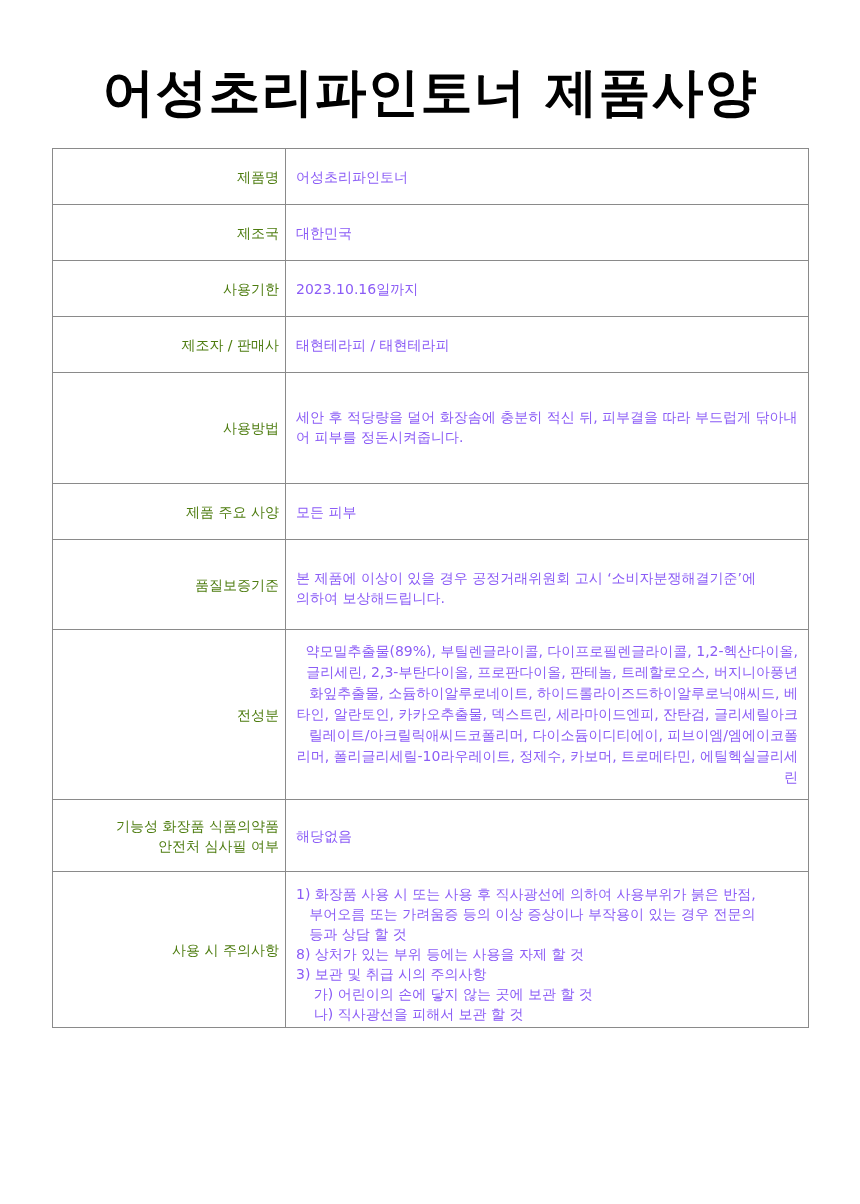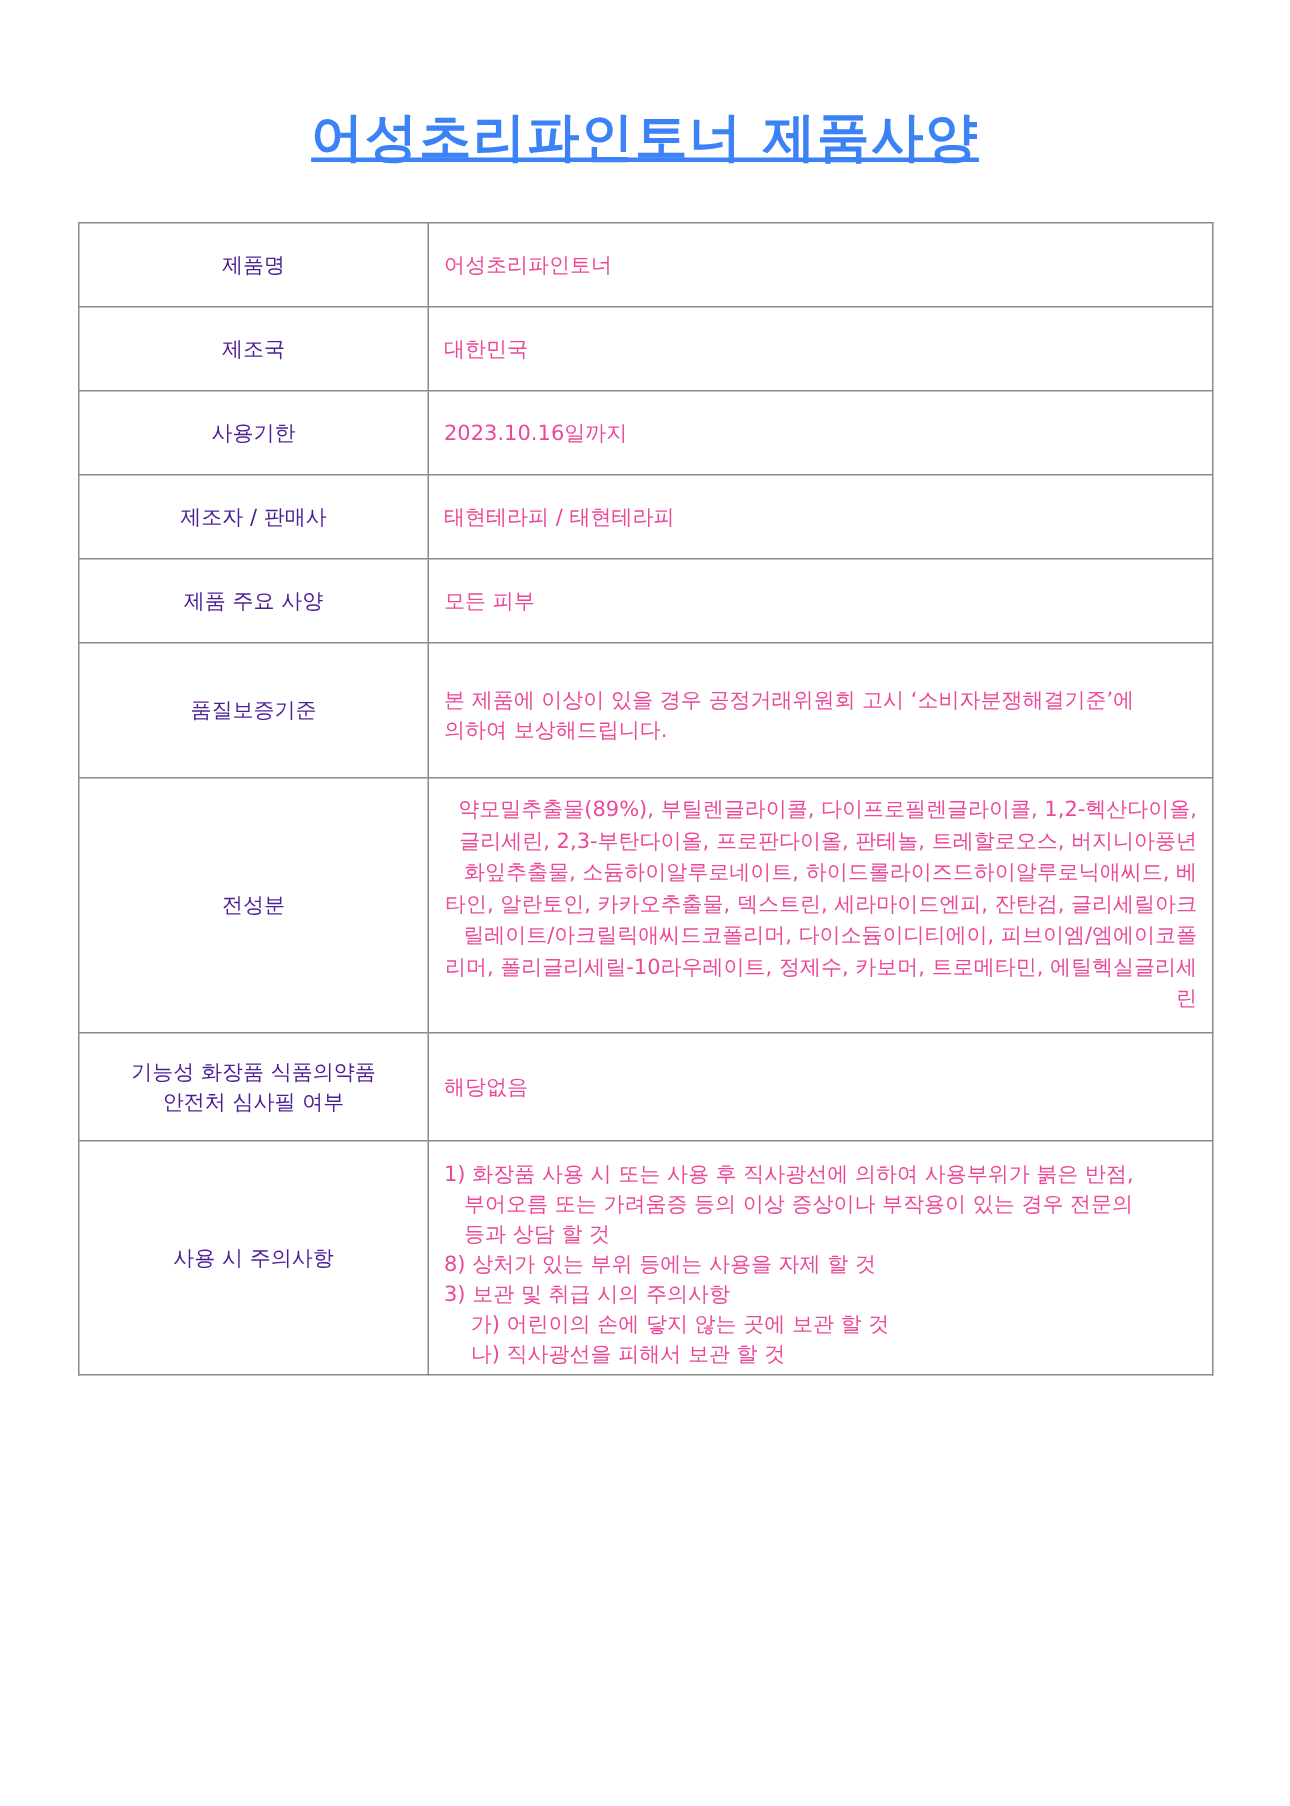--- a/index.html
+++ b/index.html
@@ -14,52 +14,51 @@
       font-family: "DejaVu Sans", "Liberation Sans", sans-serif;
       color: #222222;
       overflow: hidden;
     }
     .page-title {
       position: absolute;
       left: 0;
       top: 52px;
       width: 860px;
       text-align: center;
-      font-size: 35px;
+      font-size: 52px;
       font-weight: bold;
-      color: #3b82f6;
+      color: #000000;
       letter-spacing: 1px;
       line-height: 80px;
-      text-decoration: underline;
     }
     table.spec {
       position: absolute;
       left: 52px;
       top: 148px;
       width: 757px;
       border-collapse: collapse;
       table-layout: fixed;
     }
     table.spec td {
       border: 1.5px solid #8a8a8a;
       font-size: 14px;
       line-height: 20px;
       vertical-align: middle;
     }
     td.label {
       width: 220px;
-      text-align: center;
+      text-align: right;
       font-size: 15px;
-      color: #4c1d95;
+      color: #4d7c0f;
       padding: 0 6px;
     }
     td.value {
       text-align: left;
       padding: 0 10px 0 10px;
-      color: #ec4899;
+      color: #8b5cf6;
     }
     .multiline {
       white-space: pre-line;
     }
     .notes-line {
       display: block;
       white-space: pre;
     }
   </style>
 </head>
@@ -77,20 +76,24 @@
     <td class="label">제조국</td>
     <td class="value">대한민국</td>
   </tr>
   <tr style="height:56px;">
     <td class="label">사용기한</td>
     <td class="value">2023.10.16일까지</td>
   </tr>
   <tr style="height:56px;">
     <td class="label">제조자 / 판매사</td>
     <td class="value">태현테라피 / 태현테라피</td>
+  </tr>
+  <tr style="height:111px;">
+    <td class="label">사용방법</td>
+    <td class="value" style="vertical-align:top;padding-top:34px;">세안 후 적당량을 덜어 화장솜에 충분히 적신 뒤, 피부결을 따라 부드럽게 닦아내어 피부를 정돈시켜줍니다.</td>
   </tr>
   <tr style="height:56px;">
     <td class="label">제품 주요 사양</td>
     <td class="value">모든 피부</td>
   </tr>
   <tr style="height:90px;">
     <td class="label">품질보증기준</td>
     <td class="value multiline" style="vertical-align:top;padding-top:28px;">본 제품에 이상이 있을 경우 공정거래위원회 고시 ‘소비자분쟁해결기준’에
 의하여 보상해드립니다.</td>
   </tr>

